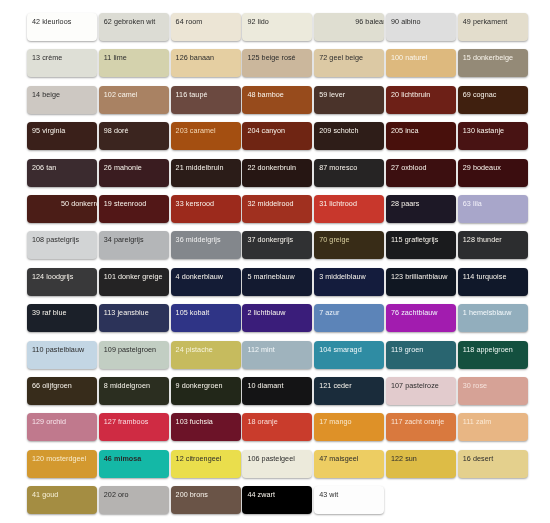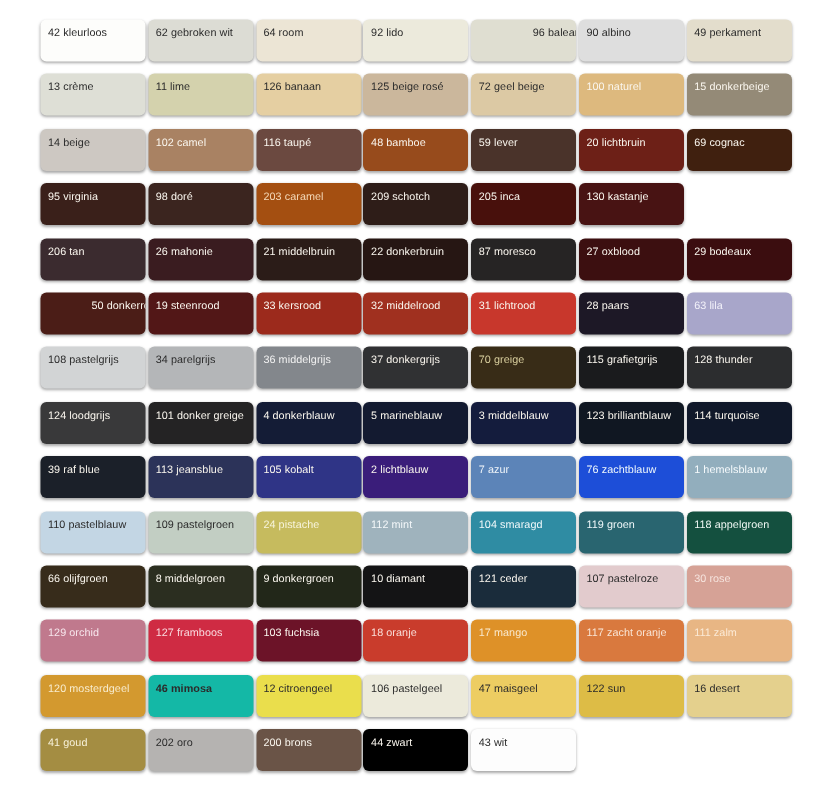--- a/index.html
+++ b/index.html
@@ -124,20 +124,23 @@
     <div class="swatch-row">
       <div class="swatch" style="background: rgb(58, 32, 26);">
         <span class="swatch-label" style="color: rgb(250, 246, 238);">95 virginia</span>
       </div>
       <div class="swatch" style="background: rgb(59, 37, 31);">
         <span class="swatch-label" style="color: rgb(250, 246, 238);">98 doré</span>
       </div>
       <div class="swatch" style="background: rgb(164, 79, 17);">
         <span class="swatch-label" style="color: rgb(244, 217, 184);">203 caramel</span>
       </div>
+      <div class="swatch" style="background: rgb(111, 37, 19);">
+        <span class="swatch-label" style="color: rgb(250, 246, 238);">204 canyon</span>
+      </div>
       <div class="swatch" style="background: rgb(46, 29, 24);">
         <span class="swatch-label" style="color: rgb(250, 246, 238);">209 schotch</span>
       </div>
       <div class="swatch" style="background: rgb(72, 16, 12);">
         <span class="swatch-label" style="color: rgb(250, 246, 238);">205 inca</span>
       </div>
       <div class="swatch" style="background: rgb(72, 19, 19);">
         <span class="swatch-label" style="color: rgb(250, 246, 238);">130 kastanje</span>
       </div>
     </div>
@@ -242,21 +245,21 @@
       </div>
       <div class="swatch" style="background: rgb(47, 52, 134);">
         <span class="swatch-label" style="color: rgb(250, 246, 238);">105 kobalt</span>
       </div>
       <div class="swatch" style="background: rgb(58, 29, 122);">
         <span class="swatch-label" style="color: rgb(250, 246, 238);">2 lichtblauw</span>
       </div>
       <div class="swatch" style="background: rgb(92, 132, 184);">
         <span class="swatch-label" style="color: rgb(240, 245, 250);">7 azur</span>
       </div>
-      <div class="swatch" style="background: #1d4ed8;">
+      <div class="swatch" style="background: #a21caf;">
         <span class="swatch-label" style="color: rgb(240, 248, 252);">76 zachtblauw</span>
       </div>
       <div class="swatch" style="background: rgb(146, 174, 189);">
         <span class="swatch-label" style="color: rgb(247, 251, 253);">1 hemelsblauw</span>
       </div>
     </div>
     <div class="swatch-row">
       <div class="swatch" style="background: rgb(195, 214, 228);">
         <span class="swatch-label" style="color: rgb(43, 43, 43);">110 pastelblauw</span>
       </div>

